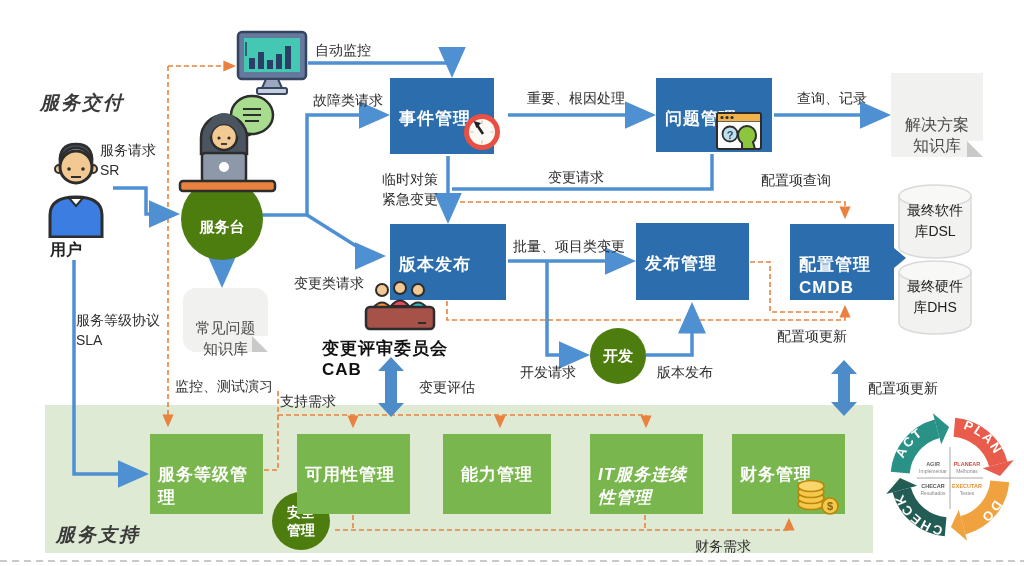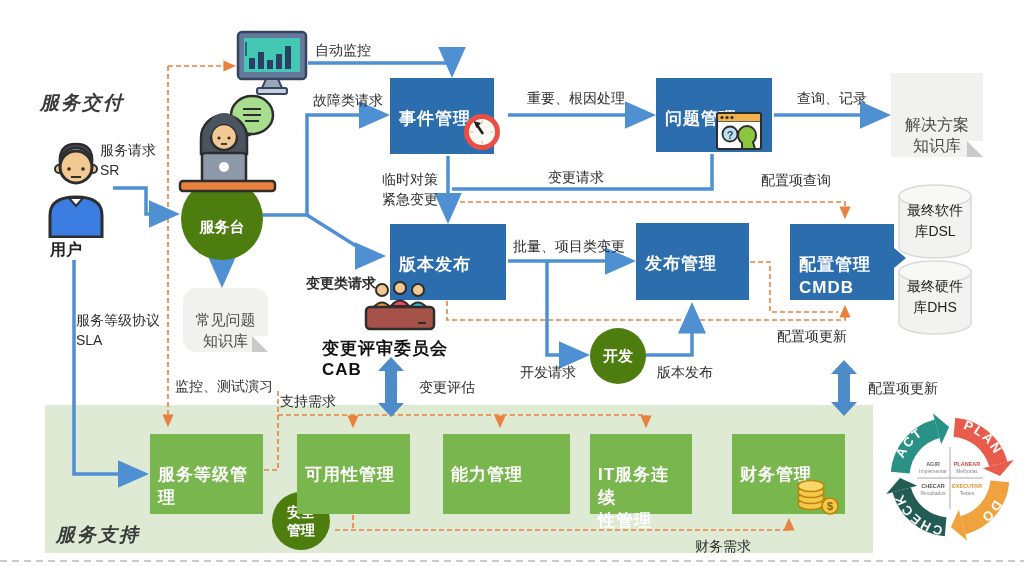--- a/index.html
+++ b/index.html
@@ -167,21 +167,21 @@
 
   <div class="box" style="left:636px;top:223px;width:113px;height:77px;">
     <span>发布管理</span>
   </div>
 
   <div class="box" style="left:790px;top:224px;width:104px;height:76px;">
     <span>配置管理
 CMDB</span>
   </div>
 
-  <div class="note" style="left:183px;top:288px;width:85px;height:64px;padding-top:2px;border-radius:13px;">
+  <div class="note" style="left:183px;top:288px;width:85px;height:64px;padding-top:10px;border-radius:13px;">
     <span>常见问题
 知识库</span>
   </div>
   <div class="note" style="left:891px;top:73px;width:92px;height:84px;padding-top:19px;font-size:16px;">
     <span>解决方案
 知识库</span>
   </div>
 
   <svg class="abs" style="left:897px;top:184px;" width="76" height="76" viewBox="0 0 76 76">
     <path d="M2,12 v51 a36,11 0 0 0 72,0 v-51" fill="#f2f2f1" stroke="#d9d9d9" stroke-width="1.5"></path>
@@ -216,24 +216,24 @@
 管理</span>
   </div>
 
   <div class="gbox" style="left:150px;top:434px;width:113px;height:80px;">
     <span>服务等级管
 理</span>
   </div>
   <div class="gbox" style="left:297px;top:434px;width:113px;height:80px;">
     <span>可用性管理</span>
   </div>
-  <div class="gbox" style="left:443px;top:434px;width:127px;height:80px;">
+  <div class="gbox" style="left:443px;top:434px;width:108px;height:80px;text-align:center;">
     <span>能力管理</span>
   </div>
-  <div class="gbox" style="left:590px;top:434px;width:102px;height:80px;">
+  <div class="gbox" style="left:590px;top:434px;width:113px;height:80px;font-style:italic;">
     <span>IT服务连续
 性管理</span>
   </div>
   <div class="gbox" style="left:732px;top:434px;width:113px;height:80px;">
     <span>财务管理</span>
   </div>
   <svg class="abs" style="left:794px;top:470px;" width="48" height="46" viewBox="0 0 48 46">
     <g stroke="#b8860b" stroke-width="1.6" fill="#f5c84c">
       <ellipse cx="17" cy="34" rx="13" ry="5.5"></ellipse>
       <ellipse cx="17" cy="28" rx="13" ry="5.5"></ellipse>
@@ -281,21 +281,21 @@
   <div class="lbl" style="left:315px;top:41px;">自动监控</div>
   <div class="lbl" style="left:313px;top:91px;">故障类请求</div>
   <div class="lbl" style="left:100px;top:141px;">服务请求
 SR</div>
   <div class="lbl" style="left:527px;top:89px;">重要、根因处理</div>
   <div class="lbl" style="left:797px;top:89px;">查询、记录</div>
   <div class="lbl" style="left:382px;top:170px;">临时对策
 紧急变更</div>
   <div class="lbl" style="left:548px;top:168px;">变更请求</div>
   <div class="lbl" style="left:761px;top:171px;">配置项查询</div>
-  <div class="lbl" style="left:306px;top:274px;font-weight:bold;">变更类请求</div>
+  <div class="lbl" style="left:294px;top:274px;">变更类请求</div>
   <div class="lbl" style="left:513px;top:237px;">批量、项目类变更</div>
   <div class="lbl" style="left:520px;top:363px;">开发请求</div>
   <div class="lbl" style="left:657px;top:363px;">版本发布</div>
   <div class="lbl" style="left:777px;top:327px;">配置项更新</div>
   <div class="lbl" style="left:868px;top:379px;">配置项更新</div>
   <div class="lbl" style="left:419px;top:378px;">变更评估</div>
   <div class="lbl" style="left:175px;top:377px;">监控、测试演习</div>
   <div class="lbl" style="left:280px;top:392px;">支持需求</div>
   <div class="lbl" style="left:76px;top:311px;">服务等级协议
 SLA</div>

